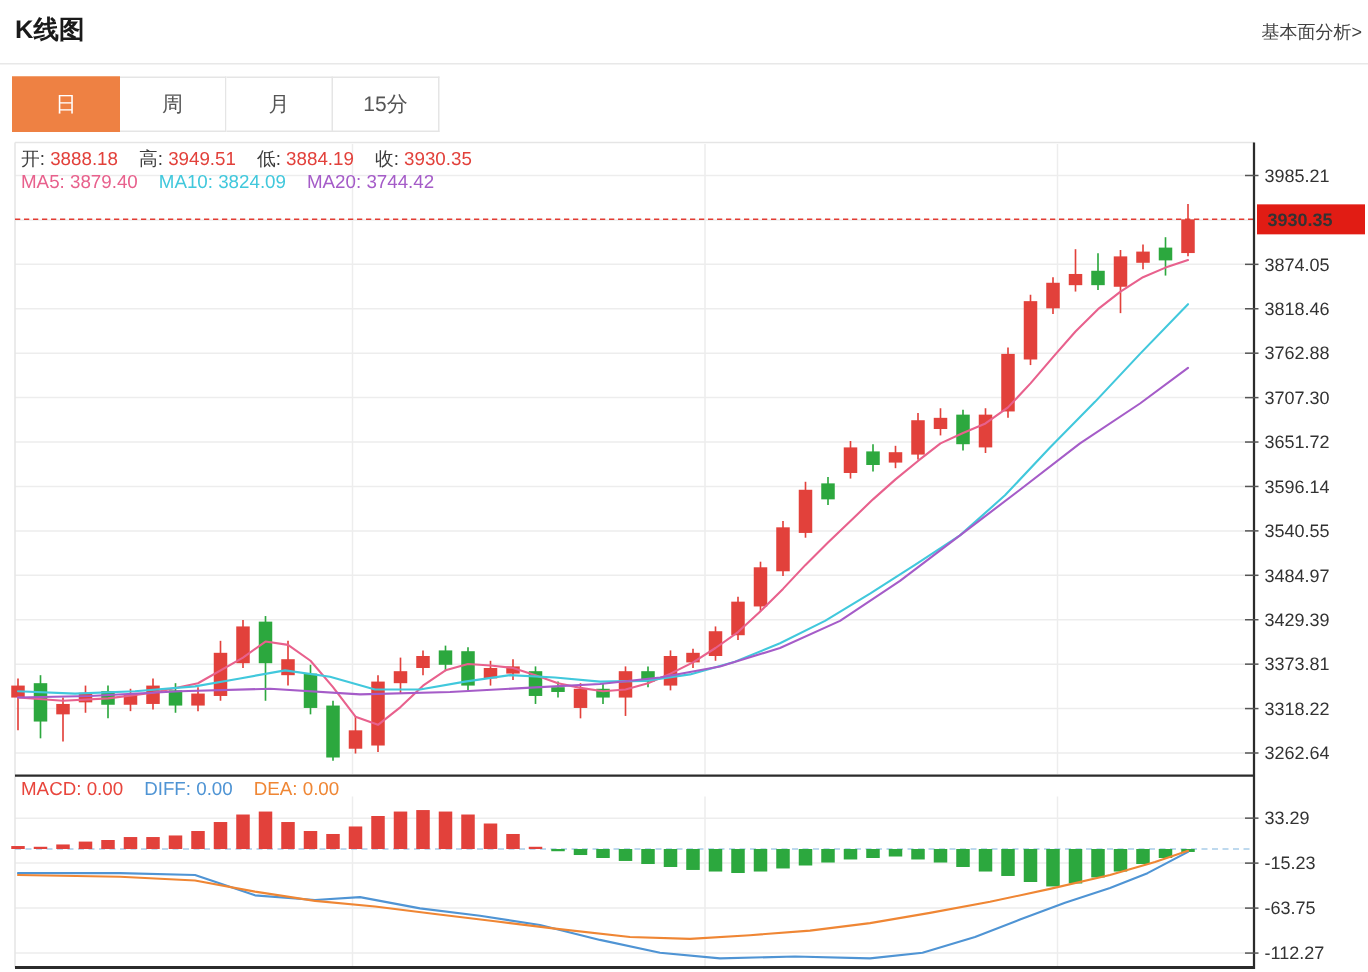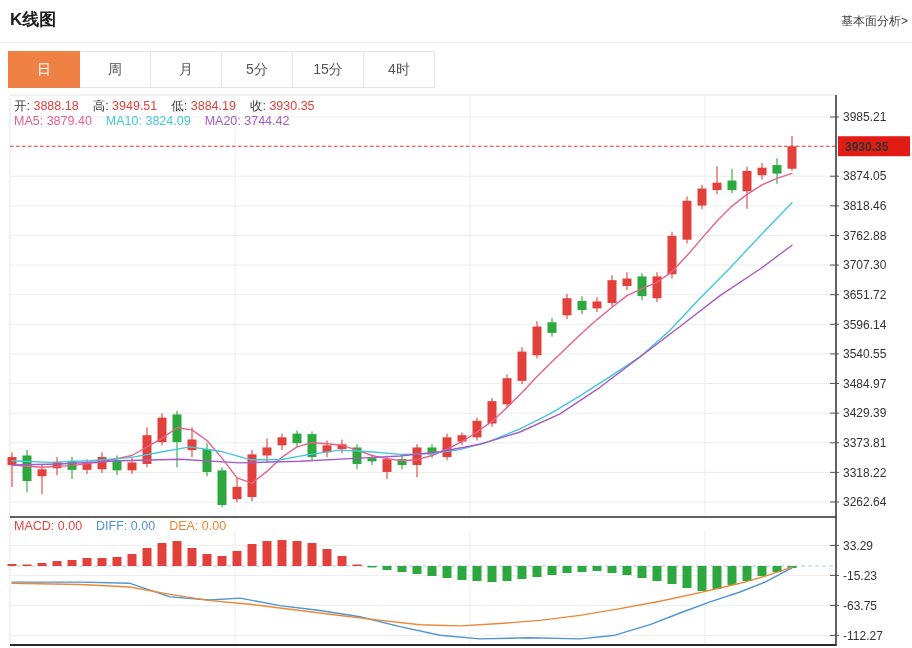--- a/index.html
+++ b/index.html
@@ -23,23 +23,21 @@
 <body>
 
 <div id="app">
   <span class="title">K线图</span>
   <span class="link">基本面分析&gt;</span>
   <div class="divider"></div>
   <div class="tabs" id="tabs">
       <div class="tab active">日</div>
       <div class="tab">周</div>
       <div class="tab">月</div>
-      <div class="tab">5分</div>
       <div class="tab">15分</div>
-      <div class="tab">4时</div>
     </div>
   <svg id="svg" width="912" height="648" viewBox="0 0 912 648">
       <line x1="10" y1="117" x2="836" y2="117" stroke="#ededed" stroke-width="1"></line>
       <line x1="10" y1="146.615" x2="836" y2="146.615" stroke="#ededed" stroke-width="1"></line>
       <line x1="10" y1="176.23" x2="836" y2="176.23" stroke="#ededed" stroke-width="1"></line>
       <line x1="10" y1="205.845" x2="836" y2="205.845" stroke="#ededed" stroke-width="1"></line>
       <line x1="10" y1="235.45999999999998" x2="836" y2="235.45999999999998" stroke="#ededed" stroke-width="1"></line>
       <line x1="10" y1="265.075" x2="836" y2="265.075" stroke="#ededed" stroke-width="1"></line>
       <line x1="10" y1="294.69" x2="836" y2="294.69" stroke="#ededed" stroke-width="1"></line>
       <line x1="10" y1="324.30499999999995" x2="836" y2="324.30499999999995" stroke="#ededed" stroke-width="1"></line>

